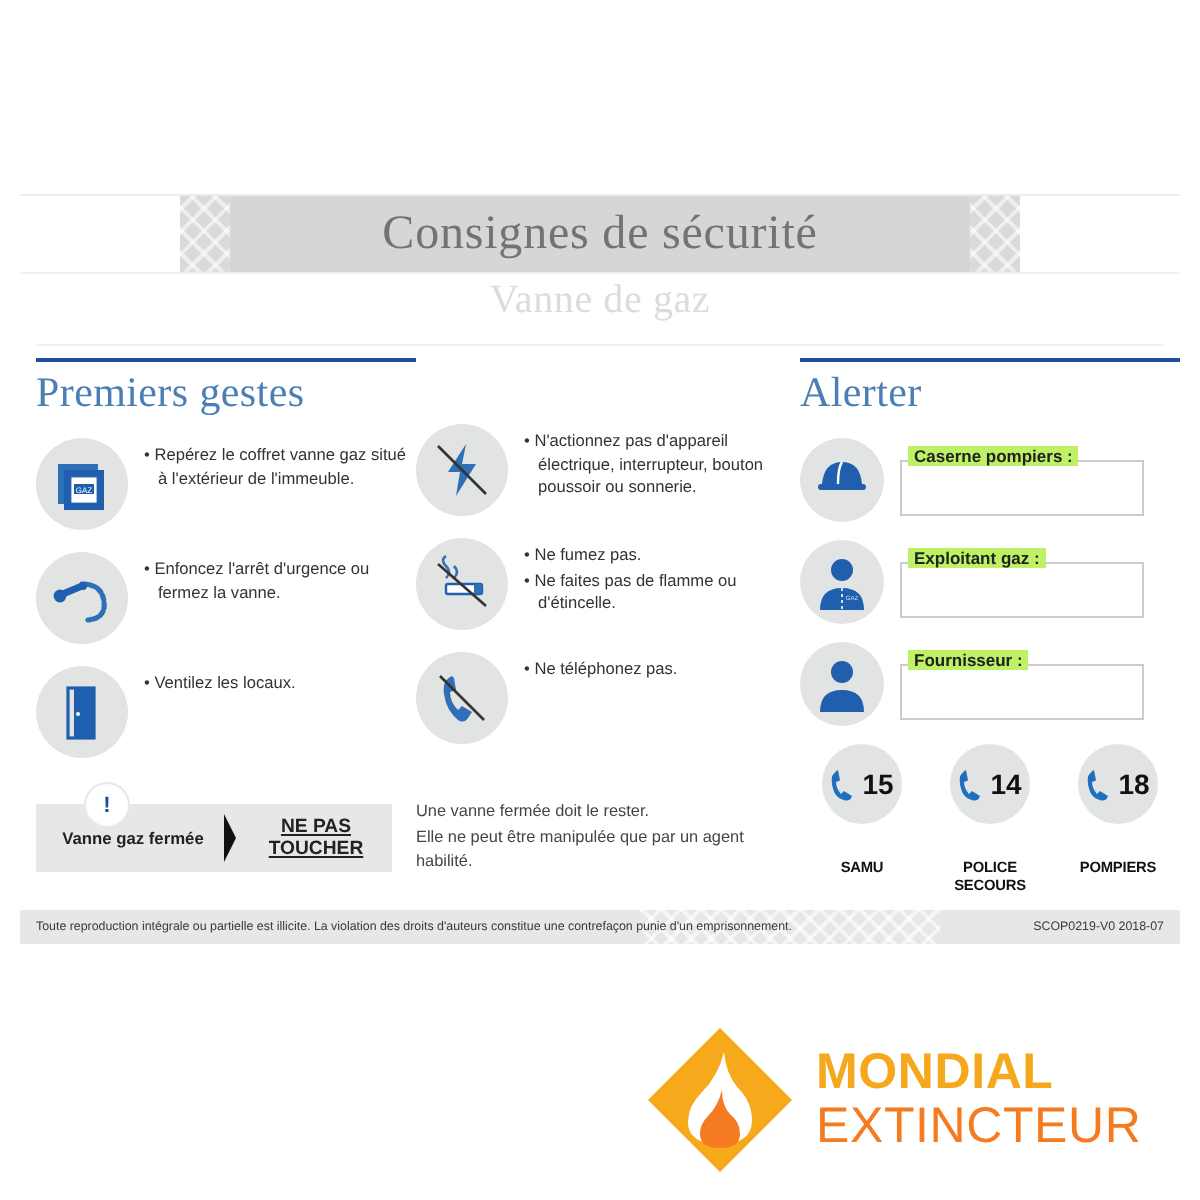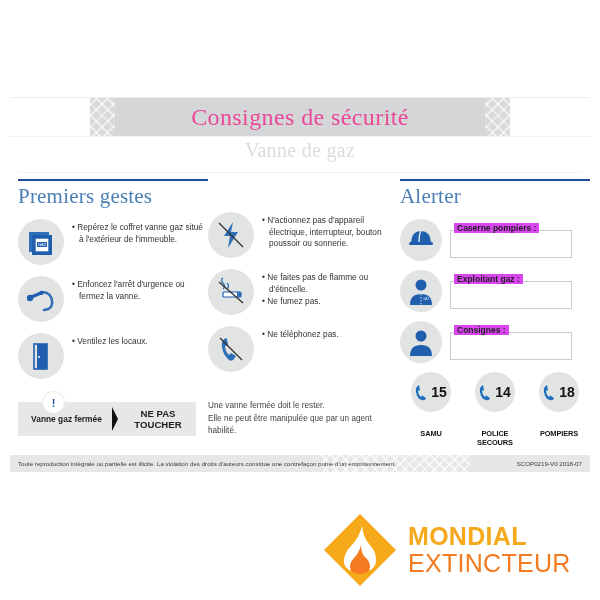--- a/index.html
+++ b/index.html
@@ -14,21 +14,21 @@
   .hdr-band{position:absolute;left:0;top:0;width:580px;height:38px;background:#ffffff;
             border-top:1px solid #ececec;border-bottom:1px solid #f0f0f0;}
   .hdr-grey{position:absolute;left:80px;top:0;width:420px;height:38px;
             background:#d8dadb;overflow:hidden;}
   .hdr-pat{position:absolute;inset:0;
      background-image:
        repeating-linear-gradient(45deg,transparent 0 6px,rgba(255,255,255,.55) 6px 8px),
        repeating-linear-gradient(-45deg,transparent 0 6px,rgba(255,255,255,.55) 6px 8px);}
   .hdr-solid{position:absolute;left:105px;top:0;width:370px;height:38px;background:#d4d6d7;}
   .hdr-title{position:absolute;left:0;top:0;width:580px;height:38px;line-height:38px;
-    text-align:center;font-family:"Liberation Serif",serif;font-size:24px;color:#ec4899;
+    text-align:center;font-family:"Liberation Serif",serif;font-size:24px;color:#737373;
     letter-spacing:.4px;}
   .hdr-sub{position:absolute;left:0;top:42px;width:580px;text-align:center;
     font-family:"Liberation Serif",serif;font-size:20px;color:#dcdcdc;letter-spacing:.3px;}
   .hdr-rule{position:absolute;left:8px;top:75px;width:564px;height:1px;background:#f2f2f2;}
 
   
   .col{position:absolute;top:82px;}
   .col-a{left:8px;width:190px;}
   .col-b{left:198px;width:185px;}
   .col-c{left:390px;width:190px;}
@@ -44,39 +44,39 @@
   .ic.sm{width:42px;height:42px;flex:0 0 42px;}
   .bul{margin-left:8px;padding-top:3px;}
   .bul p{margin:0 0 1px 0;font-size:8.3px;line-height:11.5px;color:#333;
          text-indent:-7px;padding-left:7px;}
   .bul p::before{content:"• ";color:#333;}
 
   
   .arow{display:flex;align-items:center;margin-bottom:9px;}
   .afield{margin-left:8px;position:relative;padding-top:7px;}
   .alabel{font-size:8.5px;font-weight:bold;color:#222;position:absolute;
-          top:0;left:4px;background:#d946ef;padding:0 3px;z-index:2;}
+          top:0;left:4px;background:#bef264;padding:0 3px;z-index:2;}
   .abox{width:120px;height:26px;border:1px solid #c9ccd0;background:#fff;}
 
   
   .nums{display:flex;justify-content:space-between;margin-top:6px;}
   .num{text-align:center;width:62px;}
   .numcircle{width:40px;height:40px;border-radius:50%;background:#e2e3e3;margin:0 auto;
       display:flex;align-items:center;justify-content:center;gap:1px;}
   .numval{font-size:14px;font-weight:bold;color:#111;font-family:"Liberation Sans",sans-serif;}
   .numlab{font-size:7.4px;font-weight:bold;color:#111;margin-top:17px;letter-spacing:-.1px;}
 
   
   .tagwrap{position:absolute;left:8px;top:305px;width:178px;}
   .tag{position:relative;height:34px;background:#e6e7e7;display:flex;align-items:center;}
   .tagdot{position:absolute;left:24px;top:-11px;width:21px;height:21px;border-radius:50%;
      background:#fff;border:1px solid #e8e8e8;display:flex;align-items:center;justify-content:center;
      font-size:11px;font-weight:bold;color:#1f4e9c;}
   .tagL{flex:1;text-align:center;font-size:8.4px;font-weight:bold;color:#222;padding-left:4px;}
-  .tagR{width:76px;text-align:center;font-size:9.6px;font-weight:bold;color:#222;line-height:11px;}
+  .tagR{width:76px;text-align:center;font-size:9.6px;font-weight:bold;color:#222;line-height:11px;text-decoration:underline;}
   .tagsep{width:9px;height:26px;}
 
   .midtext{position:absolute;left:198px;top:303px;width:190px;}
   .midtext p{margin:0 0 1px 0;font-size:8.2px;line-height:11.5px;color:#444;}
 
   
   .foot{position:absolute;left:0;top:358px;width:580px;height:17px;background:#e6e7e8;
         overflow:hidden;}
   .foot-pat{position:absolute;right:120px;top:0;width:150px;height:17px;
      background-image:repeating-linear-gradient(45deg,transparent 0 5px,rgba(255,255,255,.6) 5px 7px),
@@ -172,22 +172,22 @@
       <div class="ic">
         <svg width="32" height="30" viewBox="0 0 32 30">
           <rect x="8" y="15" width="18" height="5" rx="1" fill="#fff" stroke="#1f5fae" stroke-width="1.2"></rect>
           <rect x="22" y="15" width="4" height="5" fill="#2f6fb8"></rect>
           <path d="M8 12 q3 -3 0 -6 q-3 -3 0 -5" fill="none" stroke="#2f6fb8" stroke-width="1.3"></path>
           <path d="M12 12 q3 -3 0 -6" fill="none" stroke="#2f6fb8" stroke-width="1.3"></path>
           <line x1="4" y1="5" x2="28" y2="26" stroke="#333" stroke-width="1.3"></line>
         </svg>
       </div>
       <div class="bul">
+        <p>Ne fumez pas.</p>
         <p>Ne faites pas de flamme ou d'étincelle.</p>
-        <p>Ne fumez pas.</p>
       </div>
     </div>
 
     <div class="item">
       <div class="ic">
         <svg width="30" height="30" viewBox="0 0 30 30">
           <path d="M10 4 q-5 2 -4 9 q1 8 7 13 q3 2 5 -1 l2 -3 -5 -3 -2 2 q-4 -4 -4 -9 l3 -1 -1 -6 z" fill="#2f6fb8"></path>
           <line x1="4" y1="4" x2="26" y2="26" stroke="#333" stroke-width="1.3"></line>
         </svg>
       </div>
@@ -231,21 +231,21 @@
     </div>
 
     <div class="arow">
       <div class="ic sm">
         <svg width="30" height="30" viewBox="0 0 30 30">
           <circle cx="15" cy="9" r="5.5" fill="#1f5fae"></circle>
           <path d="M4 29 q0 -11 11 -11 q11 0 11 11 z" fill="#1f5fae"></path>
         </svg>
       </div>
       <div class="afield">
-        <span class="alabel">Consignes :</span>
+        <span class="alabel">Fournisseur :</span>
         <div class="abox"></div>
       </div>
     </div>
 
     <div class="nums">
       <div class="num">
         <div class="numcircle">
           <svg width="15" height="17" viewBox="0 0 15 17">
             <path d="M4 1 q-4 2 -3 7 q1 7 6 8 q3 1 4 -2 l-4 -2.5 -1.5 1.5 q-2.5 -3 -2.5 -6 l2 -.8 z" fill="#1f6fbe"></path>
           </svg>

